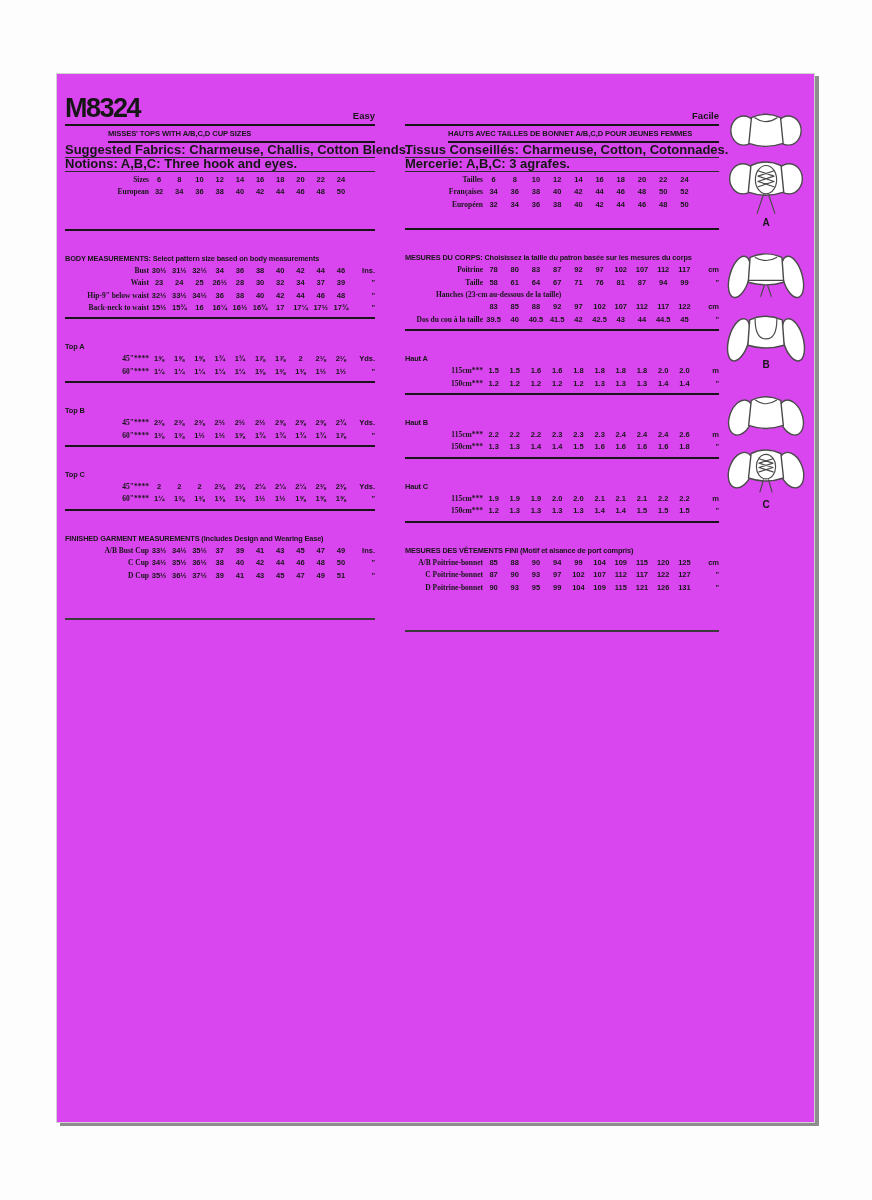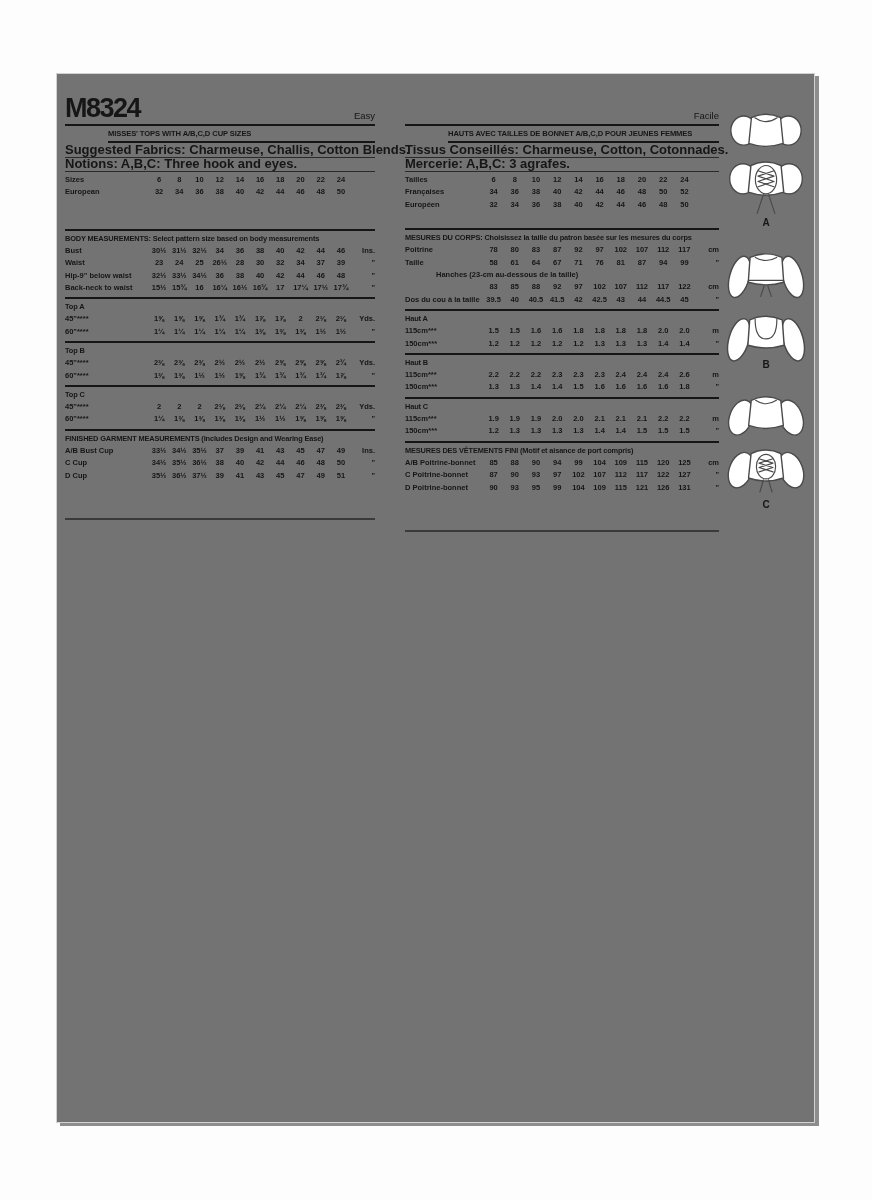--- a/index.html
+++ b/index.html
@@ -5,36 +5,36 @@
   html,body{margin:0;padding:0;}
   body{
     width:872px;height:1200px;position:relative;
     background:#fdfdfd;
     font-family:"Liberation Sans", sans-serif;
     color:#161616;
     -webkit-font-smoothing:antialiased;
   }
   .sheet{
     position:absolute;left:56px;top:73px;width:757px;height:1048px;
-    background:#737373;
+    background:#d946ef;
     border:1px solid #d2d2d2;
     box-shadow:4px 3px 0 #8d8d8d;
   }
   .col{position:absolute;top:0;}
   .col-en{left:8px;width:310px;}
   .col-fr{left:348px;width:314px;}
 
   
   .titlerow{
     height:31px;margin-top:16px;
     display:flex;justify-content:space-between;align-items:flex-end;
     border-bottom:2px solid #161616;padding-bottom:3px;
   }
   .pattern-number{font-size:27px;font-weight:900;letter-spacing:-1.5px;line-height:26px;}
-  .difficulty{font-size:9.5px;font-weight:400;margin-top:17px;}
+  .difficulty{font-size:9.5px;font-weight:700;margin-top:17px;}
 
   
   .bar{
     font-size:7.6px;font-weight:700;line-height:13px;
     border-bottom:2px solid #161616;padding:1px 0 1px 0;
     letter-spacing:-0.1px;white-space:nowrap;margin-left:43px;
   }
   .meta-line{
     font-size:13px;font-weight:700;line-height:12.5px;
     border-bottom:1.5px solid #2a2a2a;padding:0.5px 0;
@@ -44,30 +44,30 @@
 
   
   .trow{
     display:grid;
     grid-template-columns:var(--lbl) repeat(10,1fr) 24px;
     font-size:7.5px;font-weight:700;line-height:12.4px;
     align-items:baseline;
   }
   .col-en .trow{--lbl:84px;}
   .col-fr .trow{--lbl:78px;}
-  .trow .lbl{text-align:left;white-space:nowrap;font-weight:900;}
+  .trow .lbl{text-align:right;white-space:nowrap;font-weight:900;font-family:Liberation Serif, serif;}
   .trow .val{text-align:center;white-space:nowrap;}
   .trow .unit{text-align:right;padding-left:2px;white-space:nowrap;}
   .trow.full{display:block;padding-left:31px;}
   .sizes-block{margin-top:2px;}
 
   .section{border-top:2px solid #161616;}
   .sec-h{
     font-size:7.4px;font-weight:900;line-height:13px;
-    letter-spacing:-0.15px;white-space:nowrap;padding-top:1px;
+    letter-spacing:-0.15px;white-space:nowrap;padding-top:1px;margin-top:20px;
   }
   .gap-en-1{margin-top:30px;}
   .gap-fr-1{margin-top:17px;}
   .gap-en-2{margin-top:20px;}
   .gap-fr-2{margin-top:8px;}
   .yardage{margin-top:3px;}
   .closing-rule{border-top:2px solid #3a3a3a;margin-top:36px;height:0;}
 
   
   .views{

